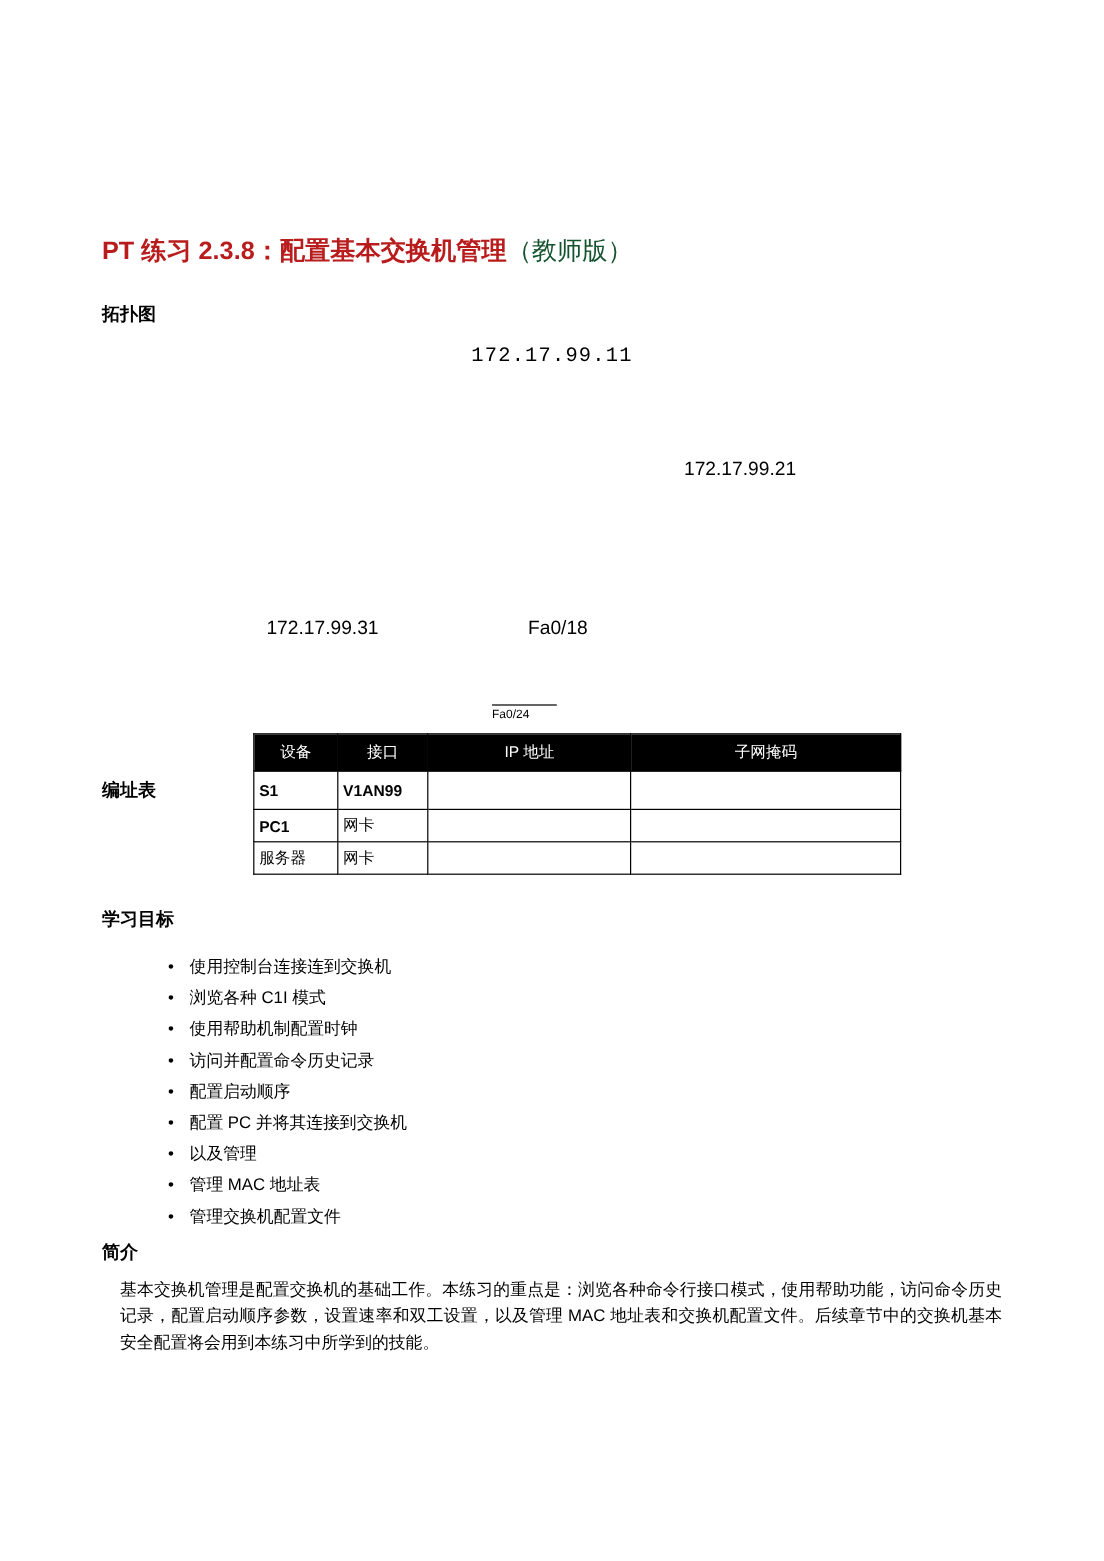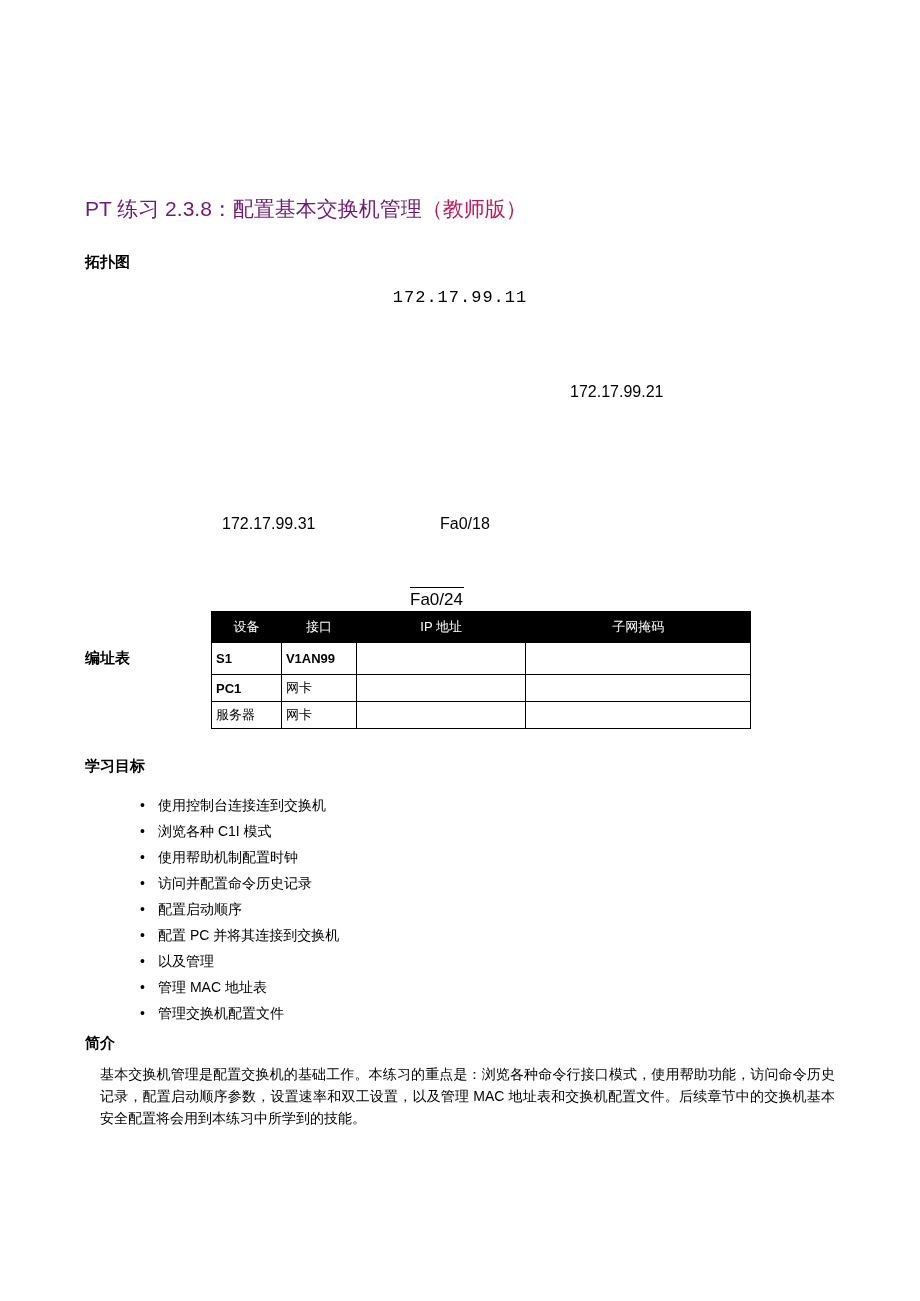--- a/index.html
+++ b/index.html
@@ -16,24 +16,25 @@
       color: #000;
     }
     .page {
       padding: 195px 85px 0 85px;
     }
     .title {
       font-size: 21px;
       margin-bottom: 30px;
     }
     .title-black {
-      color: #701a75;
+      color: #b91c1c;
+      font-weight: bold;
     }
     .title-red {
-      color: #be185d;
+      color: #14532d;
     }
     .section-heading {
       font-size: 15px;
       font-weight: bold;
       margin-bottom: 16px;
     }
     .ip-top {
       font-family: "Courier New", monospace;
       font-size: 17px;
       margin-bottom: 16px;
@@ -59,21 +60,21 @@
     }
     .fa18 {
       top: 192px;
       left: 355px;
     }
     .fa24 {
       top: 264px;
       left: 325px;
       border-top: 1px solid #000;
       padding-top: 2px;
-      font-size: 17px;
+      font-size: 10px;
       width: 54px;
     }
     .table-row-wrapper {
       display: flex;
       align-items: flex-start;
       margin-top: 8px;
     }
     .addr-label {
       font-size: 15px;
       font-weight: bold;

